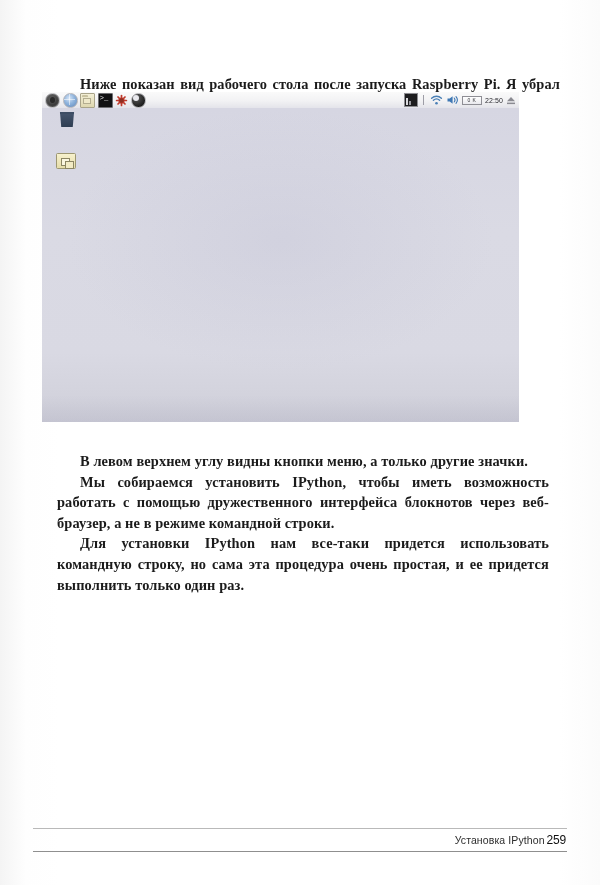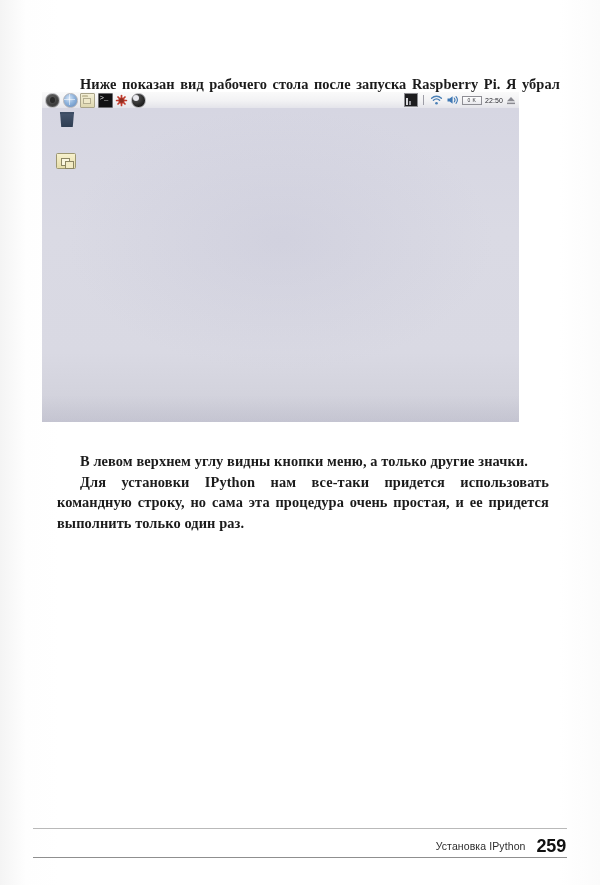--- a/index.html
+++ b/index.html
@@ -343,34 +343,33 @@
     margin: 0;
   }
   .footer hr.thin {
     border-top: 1px solid #b9b9b9;
   }
   .footer-row {
     height: 22px;
     display: flex;
     align-items: center;
     justify-content: flex-end;
-    gap: 11px;
+    gap: 2px;
     padding-right: 1px;
-    margin-top: 6px;
   }
   .footer-title {
     font-family: "Liberation Sans", sans-serif;
     font-size: 10.5px;
     color: #2d2d2d;
     letter-spacing: 0.1px;
   }
   .footer-page {
     font-family: "Liberation Sans", sans-serif;
-    font-size: 18px;
-    font-weight: bold;
+    font-size: 12px;
+    font-weight: normal;
     color: #111111;
     letter-spacing: -0.2px;
     text-align: center;
   }
 </style>
 </head>
 <body>
 
 <div class="page">
 
@@ -445,20 +444,21 @@
       </div>
       <div class="desk-icon di-folder">
         <div class="folder-glyph"></div>
       </div>
     </div>
 
   </div>
 
   <div class="body-block">
     <p class="body">В левом верхнем углу видны кнопки меню, а только другие значки.</p>
+    <p class="body">Мы собираемся установить IPython, чтобы иметь возможность работать с помощью дружественного интерфейса блокнотов через веб-браузер, а не в режиме командной строки.</p>
     <p class="body">Для установки IPython нам все-таки придется использовать командную строку, но сама эта процедура очень простая, и ее придется выполнить только один раз.</p>
   </div>
 
   <div class="footer">
     <hr class="thin">
     <div class="footer-row">
       <span class="footer-title">Установка IPython</span>
       <span class="footer-page">259</span>
     </div>
     <hr>

